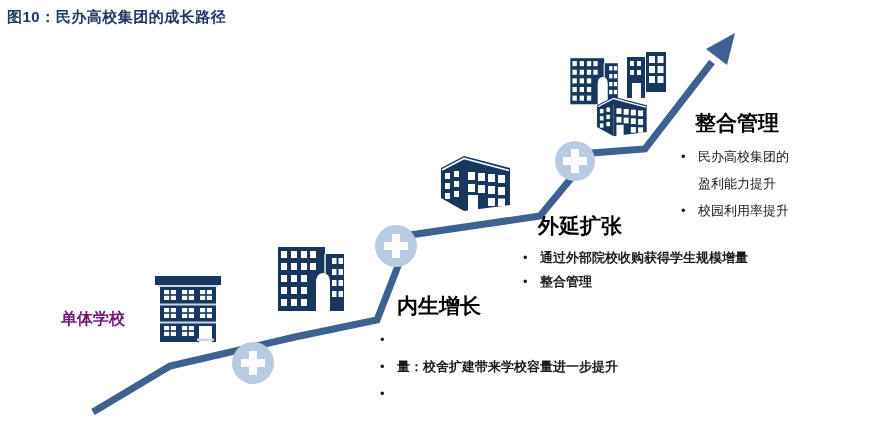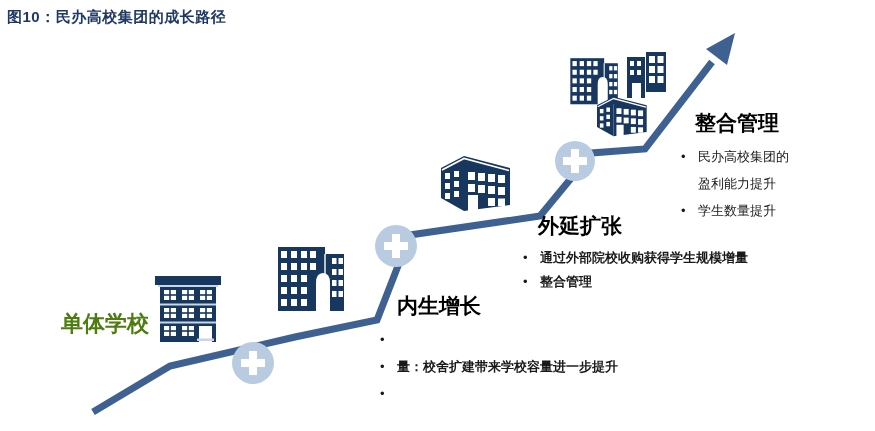--- a/index.html
+++ b/index.html
@@ -18,21 +18,21 @@
   svg.diagram{position:absolute;left:0;top:0;}
   .fn{fill:var(--navy);}
   .fw{fill:#fff;}
   .fl{fill:var(--light);}
   .fline{fill:var(--line);}
   .sline{stroke:var(--line);fill:none;}
   .fplus{fill:var(--plus);}
   .splus{stroke:#fff;stroke-width:8;fill:none;}
   .roofline{stroke:#fff;stroke-width:1.8;fill:none;}
   .stage-label{
-    position:absolute;font-size:22px;font-weight:bold;color:#4d7c0f;white-space:nowrap;
+    position:absolute;font-size:16px;font-weight:bold;color:#701a75;white-space:nowrap;
   }
   .stage-block{position:absolute;}
   .stage-block h3{
     margin:0;font-size:21px;font-weight:bold;color:#000;white-space:nowrap;line-height:24px;
   }
   .stage-block ul{
     list-style:none;margin:8px 0 0 0;padding:0;
     font-size:13px;color:var(--text);
   }
   .stage-block li{display:flex;align-items:flex-start;}
@@ -220,18 +220,18 @@
 
   <div class="stage-block block-integrate" style="left:681px;top:111px">
     <h3 style="margin-left:14px">整合管理</h3>
     <ul class="lh27">
       <li>
         <span class="dot">•</span>
         <span class="txt">民办高校集团的成长路径，盈利能力提升</span>
       </li>
       <li>
         <span class="dot">•</span>
-        <span class="txt">学生数量提升</span>
+        <span class="txt">校园利用率提升</span>
       </li>
     </ul>
   </div>
 
 </div>
 
 </body></html>

